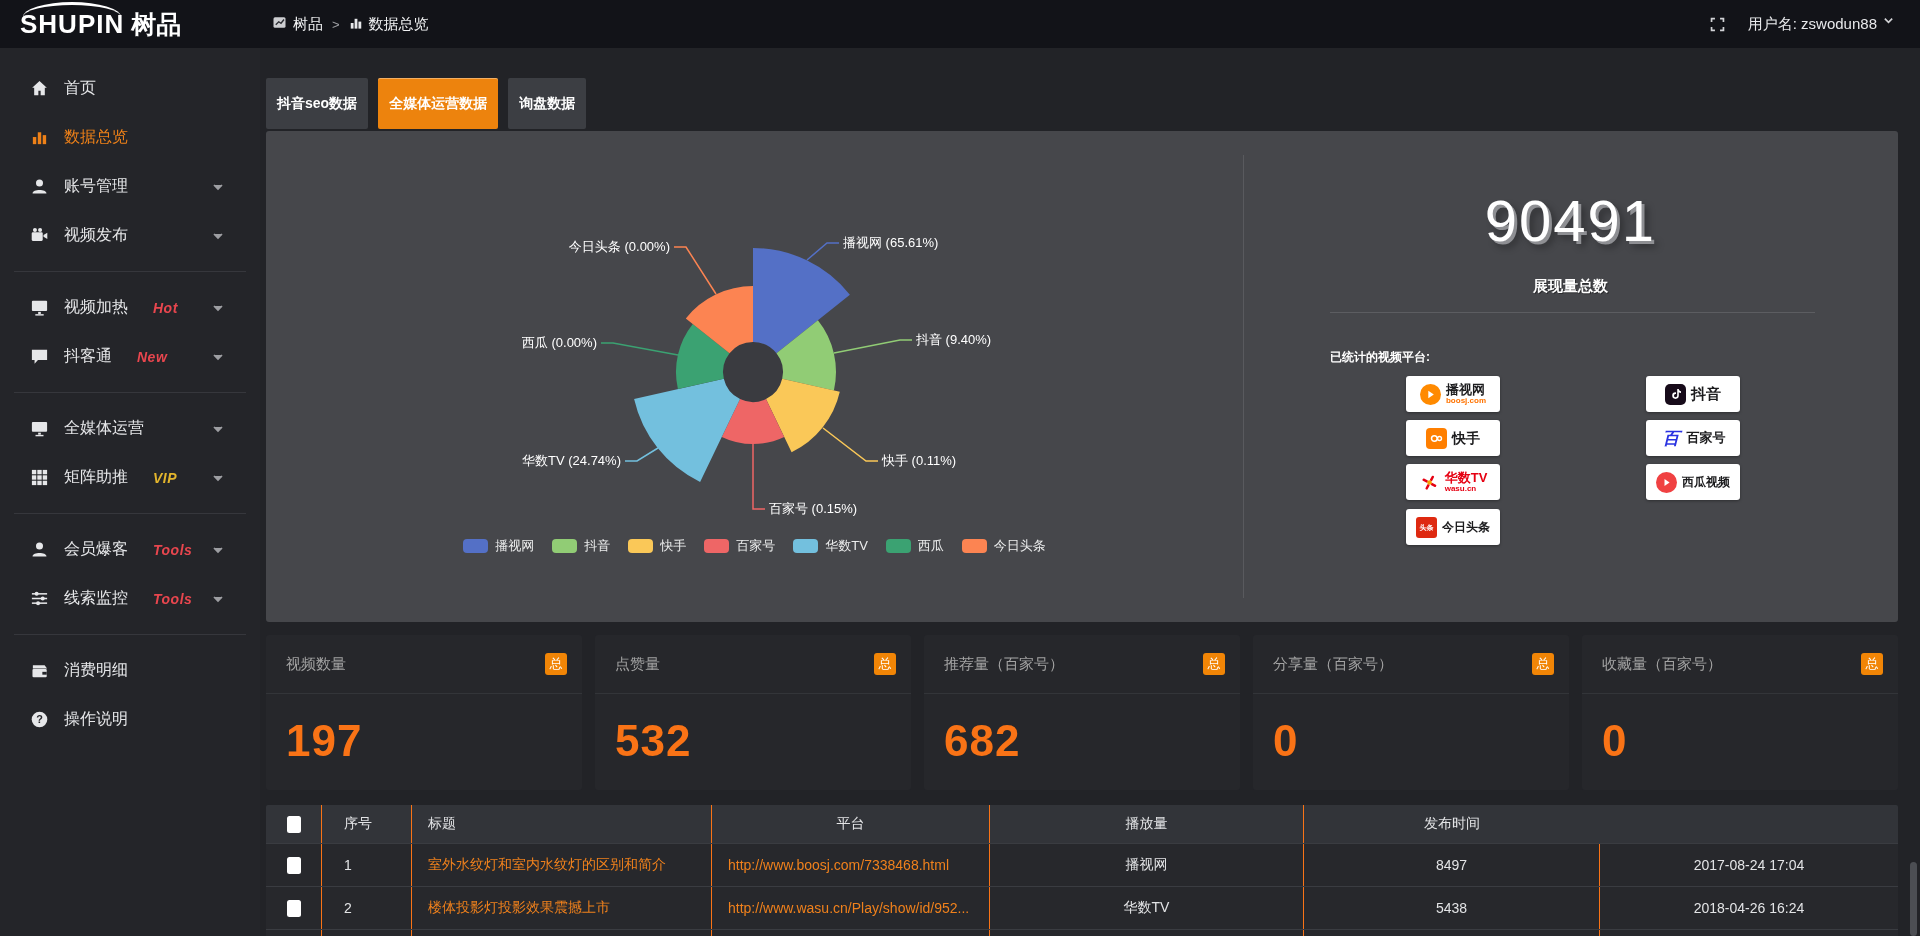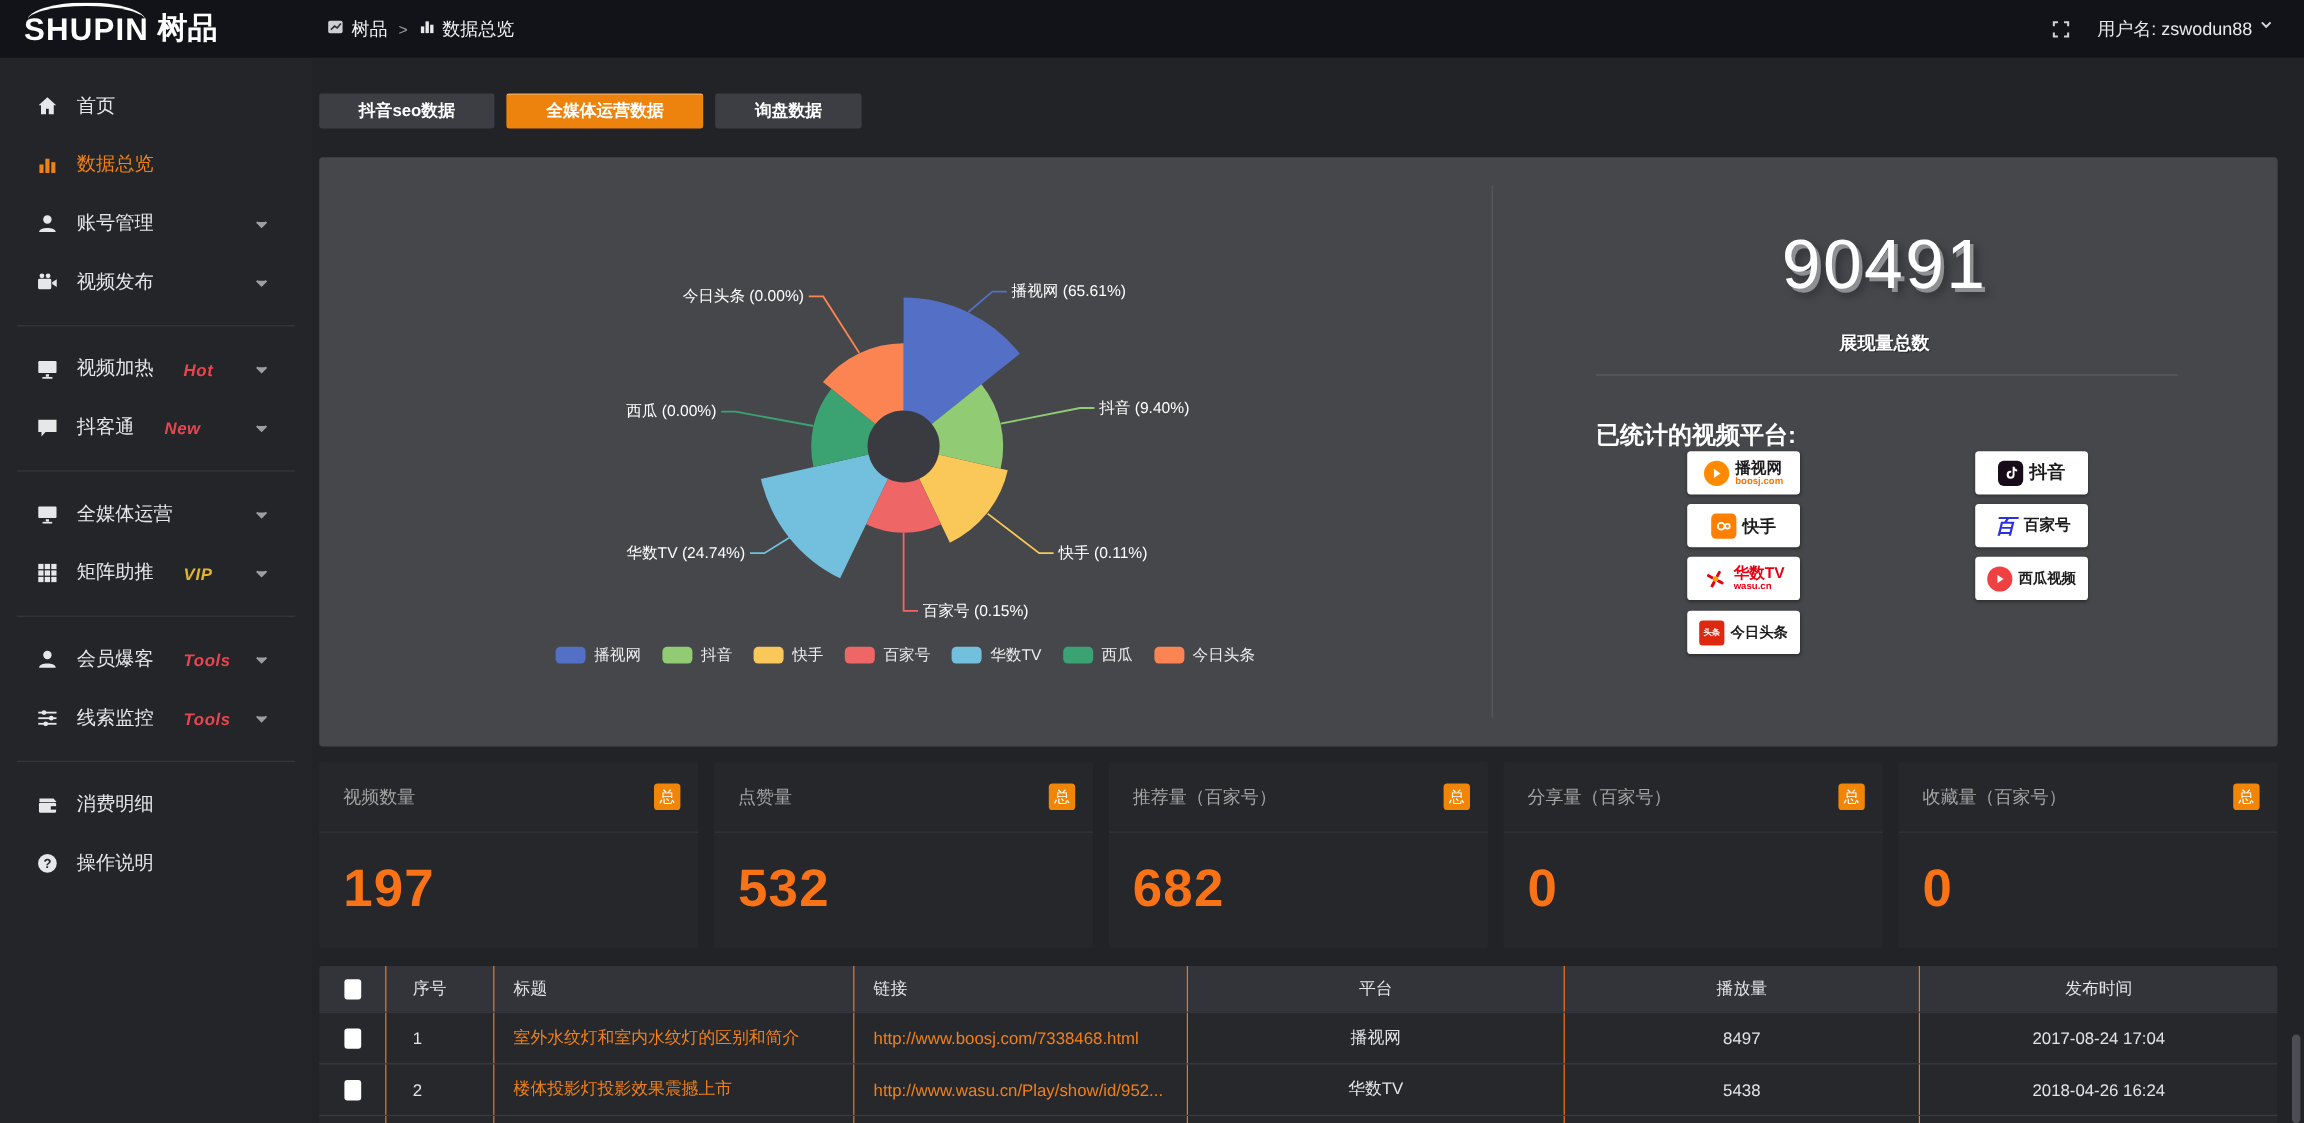--- a/index.html
+++ b/index.html
@@ -29,40 +29,40 @@
   .side-item.active { color:#ee8118; }
   .side-badge { font-style:italic; font-weight:bold; font-size:14px; margin-left:10px; letter-spacing:.5px; }
   .side-chev { margin-left:auto; margin-right:36px; display:flex; color:#9d9ea2; }
   .side-div { height:1px; background:#36373c; margin:11px 14px; }
 
   
   .content-abs { position:absolute; }
 
   
   .tabs { left:266px; top:78px; display:flex; gap:10px; }
-  .tab-btn { height:29px; padding:0 33px; border:none; border-radius:2px; background:#3c3e43; color:#fff;
+  .tab-btn { height:51px; padding:0 11px; border:none; border-radius:2px; background:#3c3e43; color:#fff;
     font-size:14px; font-weight:bold; font-family:inherit; cursor:pointer; display:flex; align-items:center; }
   .tab-btn.active { background:#ed830d; box-shadow:inset 0 1px 0 rgba(255,255,255,.35); }
 
   
   .chart-panel { left:266px; top:131px; width:1632px; height:491px; background:#46474b; border-radius:3px; }
   .pie-svg { position:absolute; left:0; top:0; }
   .pie-label { font-size:13px; fill:#ffffff; }
   .legend { position:absolute; left:0; top:406px; width:977px; display:flex; justify-content:center; gap:18px; }
   .legend-item { display:flex; align-items:center; gap:7px; font-size:13px; color:#eceded; cursor:pointer; }
   .legend-swatch { width:25px; height:14px; border-radius:4px; }
 
   .right-stats { position:absolute; left:977px; top:0; width:655px; height:491px; }
   .right-stats::before { content:""; position:absolute; left:0; top:24px; bottom:24px; width:1px; background:#595a5e; }
   .big-number { position:absolute; top:56px; width:100%; text-align:center; font-size:58px; font-weight:normal; color:#fff;
     text-shadow:3px 3px 0 #8e8f93, 6px 6px 7px rgba(0,0,0,.35); letter-spacing:2px; }
   .big-label { position:absolute; top:146px; width:100%; text-align:center; font-size:15px; font-weight:bold; color:#fff;
     text-shadow:1px 1px 0 rgba(0,0,0,.4); }
   .stats-hr { position:absolute; top:181px; left:87px; width:485px; height:1px; background:#5c5d61; }
-  .platforms-label { position:absolute; top:218px; left:87px; font-size:20px; font-weight:bold; color:#fff; }
+  .platforms-label { position:absolute; top:218px; left:87px; font-size:12px; font-weight:bold; color:#fff; }
   .chip { position:absolute; width:94px; height:36px; background:#fff; border-radius:3px; box-shadow:0 1px 3px rgba(0,0,0,.35);
     display:flex; align-items:center; justify-content:center; gap:5px; }
   .chip .ci { width:21px; height:21px; border-radius:4px; display:flex; align-items:center; justify-content:center; flex:0 0 21px; }
   .chip .ct { display:flex; flex-direction:column; line-height:1.05; }
   .chip .cn { font-size:13px; font-weight:bold; color:#1c1c1e; white-space:nowrap; }
   .chip .cs { font-size:8px; font-weight:bold; white-space:nowrap; }
 
   
   .cards { left:266px; top:635px; width:1632px; height:155px; display:flex; gap:13px; }
   .card { flex:1; background:#26272b; border-radius:3px; overflow:hidden; }
@@ -514,21 +514,20 @@
     </div>
   </section>
 
   <section class="content-abs dtable" id="dtable">
       <div class="t-row head">
         <div class="t-cell cb">
           <span class="checkbox"></span>
         </div>
         <div class="t-cell num">序号</div>
         <div class="t-cell ">标题</div>
-        <div class="t-cell ">链接</div>
         <div class="t-cell center">平台</div>
         <div class="t-cell center">播放量</div>
         <div class="t-cell center">发布时间</div>
       </div>
       <div class="t-row body">
         <div class="t-cell cb">
           <span class="checkbox"></span>
         </div>
         <div class="t-cell num">1</div>
         <div class="t-cell orange">室外水纹灯和室内水纹灯的区别和简介</div>

